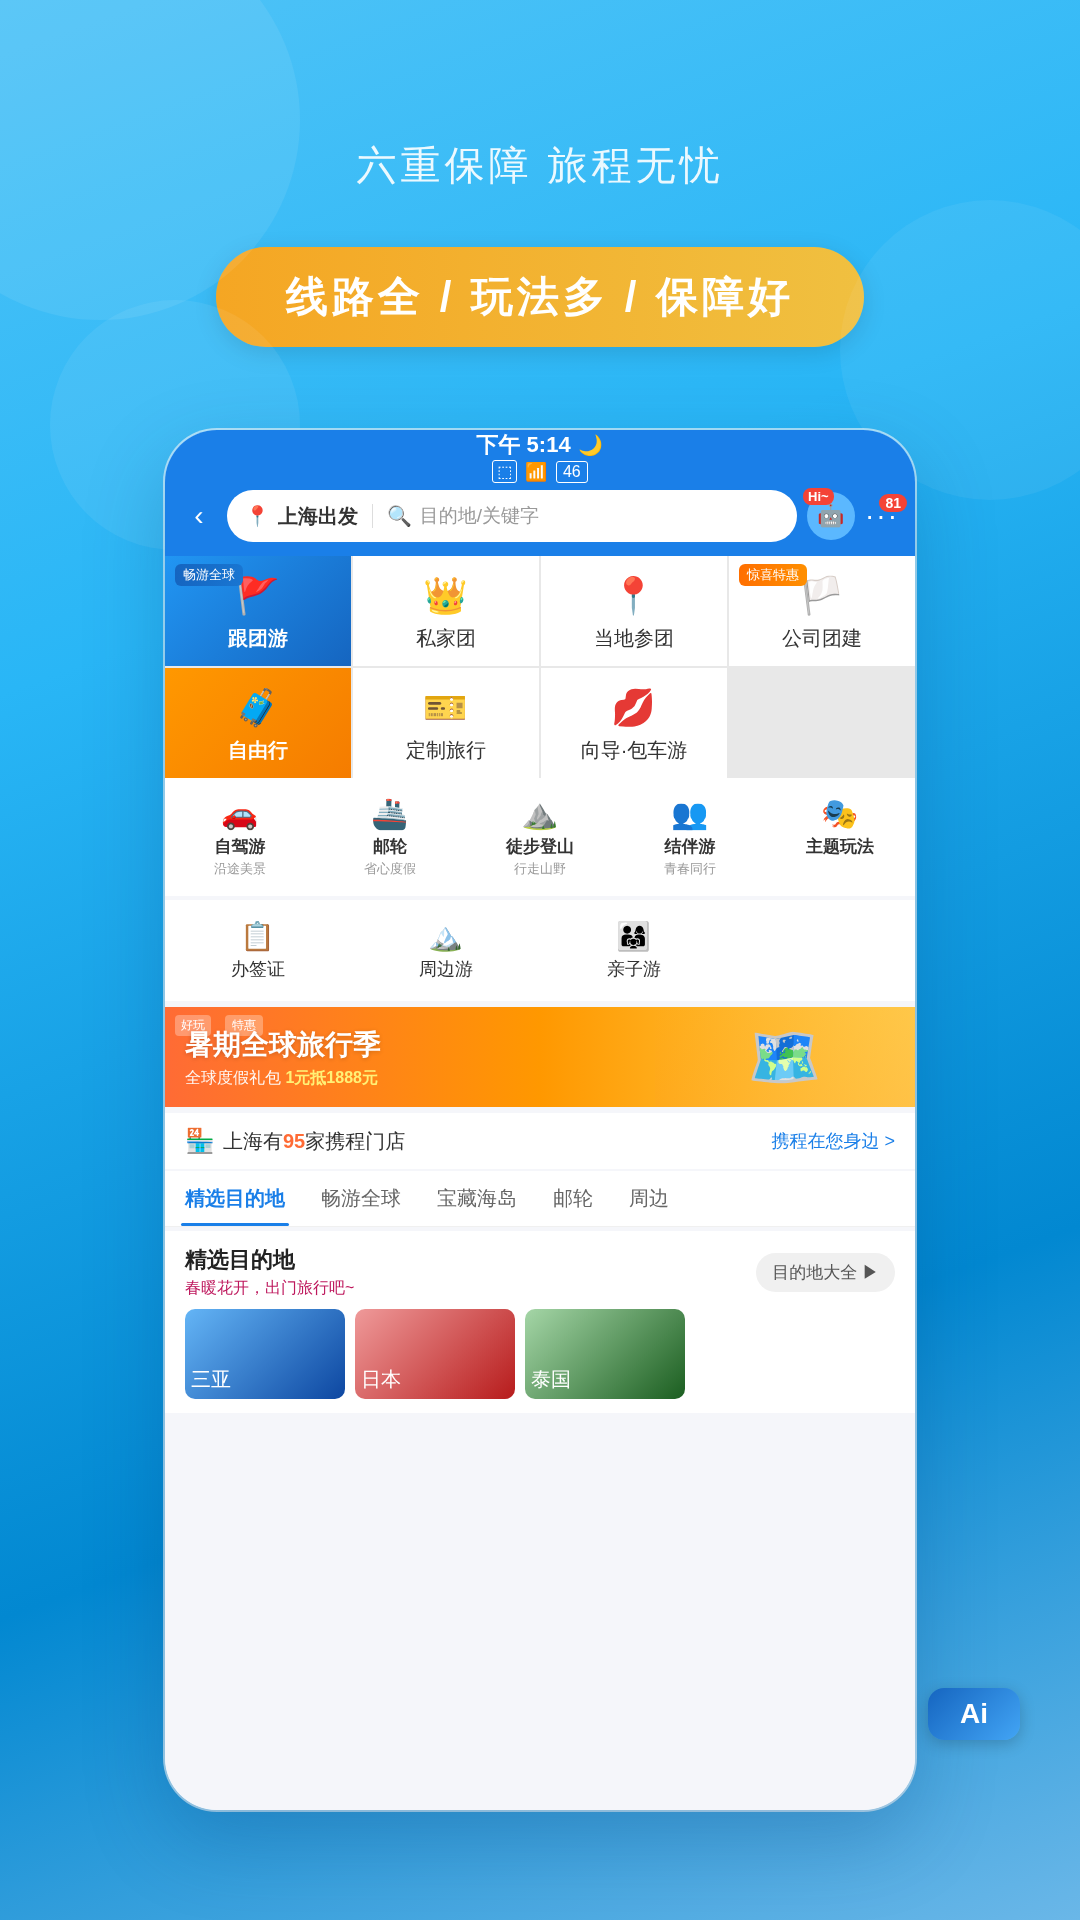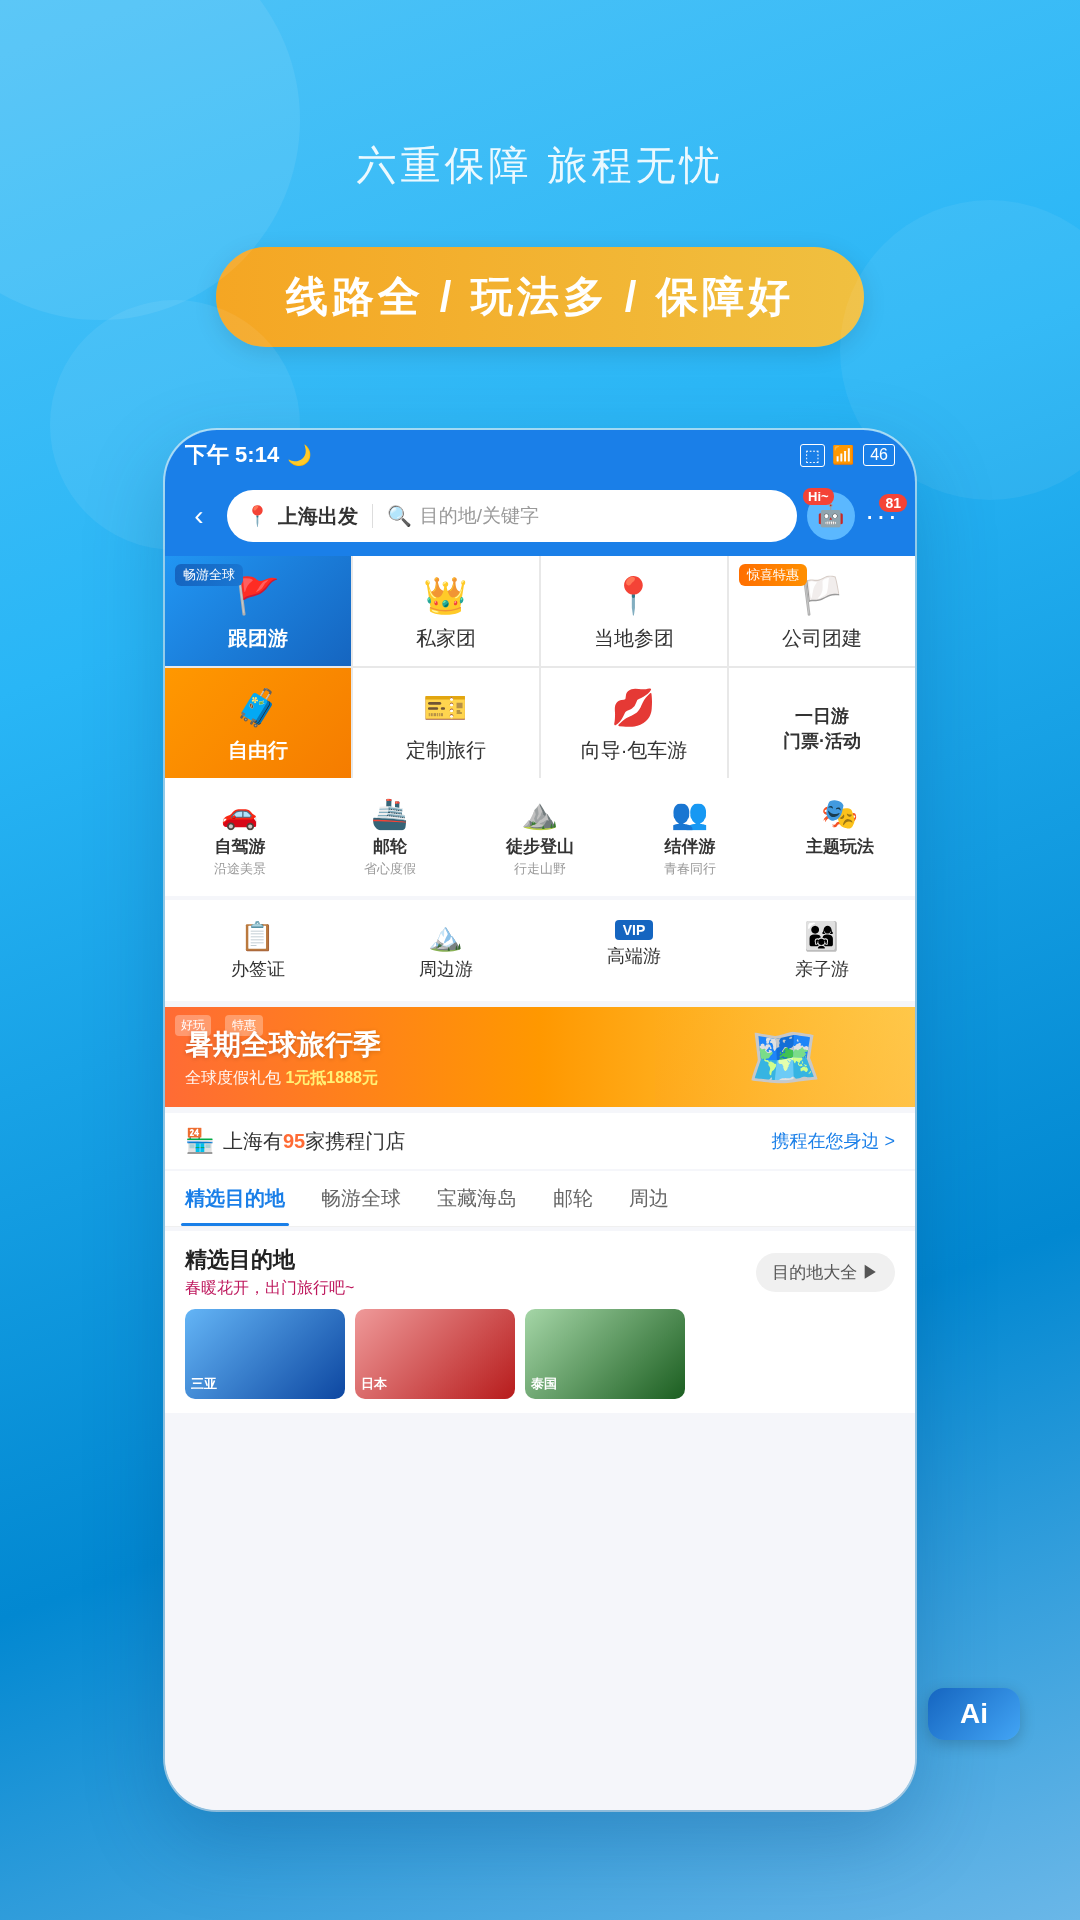--- a/index.html
+++ b/index.html
@@ -67,20 +67,21 @@
     
     .status-bar {
       background: #1a7fe8;
       height: 50px;
       display: flex;
       align-items: center;
       justify-content: space-between;
       padding: 0 20px;
       font-size: 20px;
       color: #fff;
+      flex-direction: column;
     }
     .status-time { font-weight: 600; font-size: 22px; }
     .status-icons { display: flex; align-items: center; gap: 8px; font-size: 18px; }
 
     
     .nav-bar {
       background: #1a7fe8;
       padding: 10px 16px 14px;
       display: flex;
       align-items: center;
@@ -423,23 +424,23 @@
       width: 160px;
       height: 90px;
       border-radius: 10px;
       background: linear-gradient(135deg, #64b5f6, #1565c0);
       flex-shrink: 0;
       display: flex;
       align-items: flex-end;
       padding: 6px;
     }
     .dest-card-name {
-      font-size: 13px;
-      color: #fff;
-      font-weight: 700;
+      font-size: 20px;
+      color: #fff;
+      font-weight: 400;
     }
 
     
     .ai-badge {
       position: absolute;
       bottom: 180px;
       right: 60px;
       background: linear-gradient(135deg, #1565C0, #42a5f5);
       border-radius: 16px;
       padding: 10px 32px;
@@ -524,23 +525,20 @@
           <span class="menu-label-white">自由行</span>
         </div>
         <div class="menu-item">
           <span class="menu-icon">🎫</span>
           <span class="menu-label">定制旅行</span>
         </div>
         <div class="menu-item">
           <span class="menu-icon">💋</span>
           <span class="menu-label">向导·包车游</span>
         </div>
-        <div class="menu-item">
-          <span class="menu-label" style="font-size:18px;color:#333;font-weight:600;text-align:center;line-height:1.4;">一日游<br>门票·活动</span>
-        </div>
       </div>
 
       <div class="sub-menu">
         <div class="sub-item">
           <span class="sub-icon">🚗</span>
           <span class="sub-label">自驾游</span>
           <span class="sub-desc">沿途美景</span>
         </div>
         <div class="sub-item">
           <span class="sub-icon">🚢</span>
@@ -565,24 +563,20 @@
       </div>
 
       <div class="service-row">
         <div class="service-item">
           <span class="service-icon">📋</span>
           <span class="service-label">办签证</span>
         </div>
         <div class="service-item">
           <span class="service-icon">🏔️</span>
           <span class="service-label">周边游</span>
-        </div>
-        <div class="service-item">
-          <span style="font-size:14px;background:#1565c0;color:#fff;padding:2px 8px;border-radius:4px;font-weight:700;">VIP</span>
-          <span class="service-label">高端游</span>
         </div>
         <div class="service-item">
           <span class="service-icon">👨‍👩‍👧</span>
           <span class="service-label">亲子游</span>
         </div>
       </div>
 
       <div class="promo-banner">
         <div style="z-index:2;">
           <div class="promo-text">暑期全球旅行季</div>

